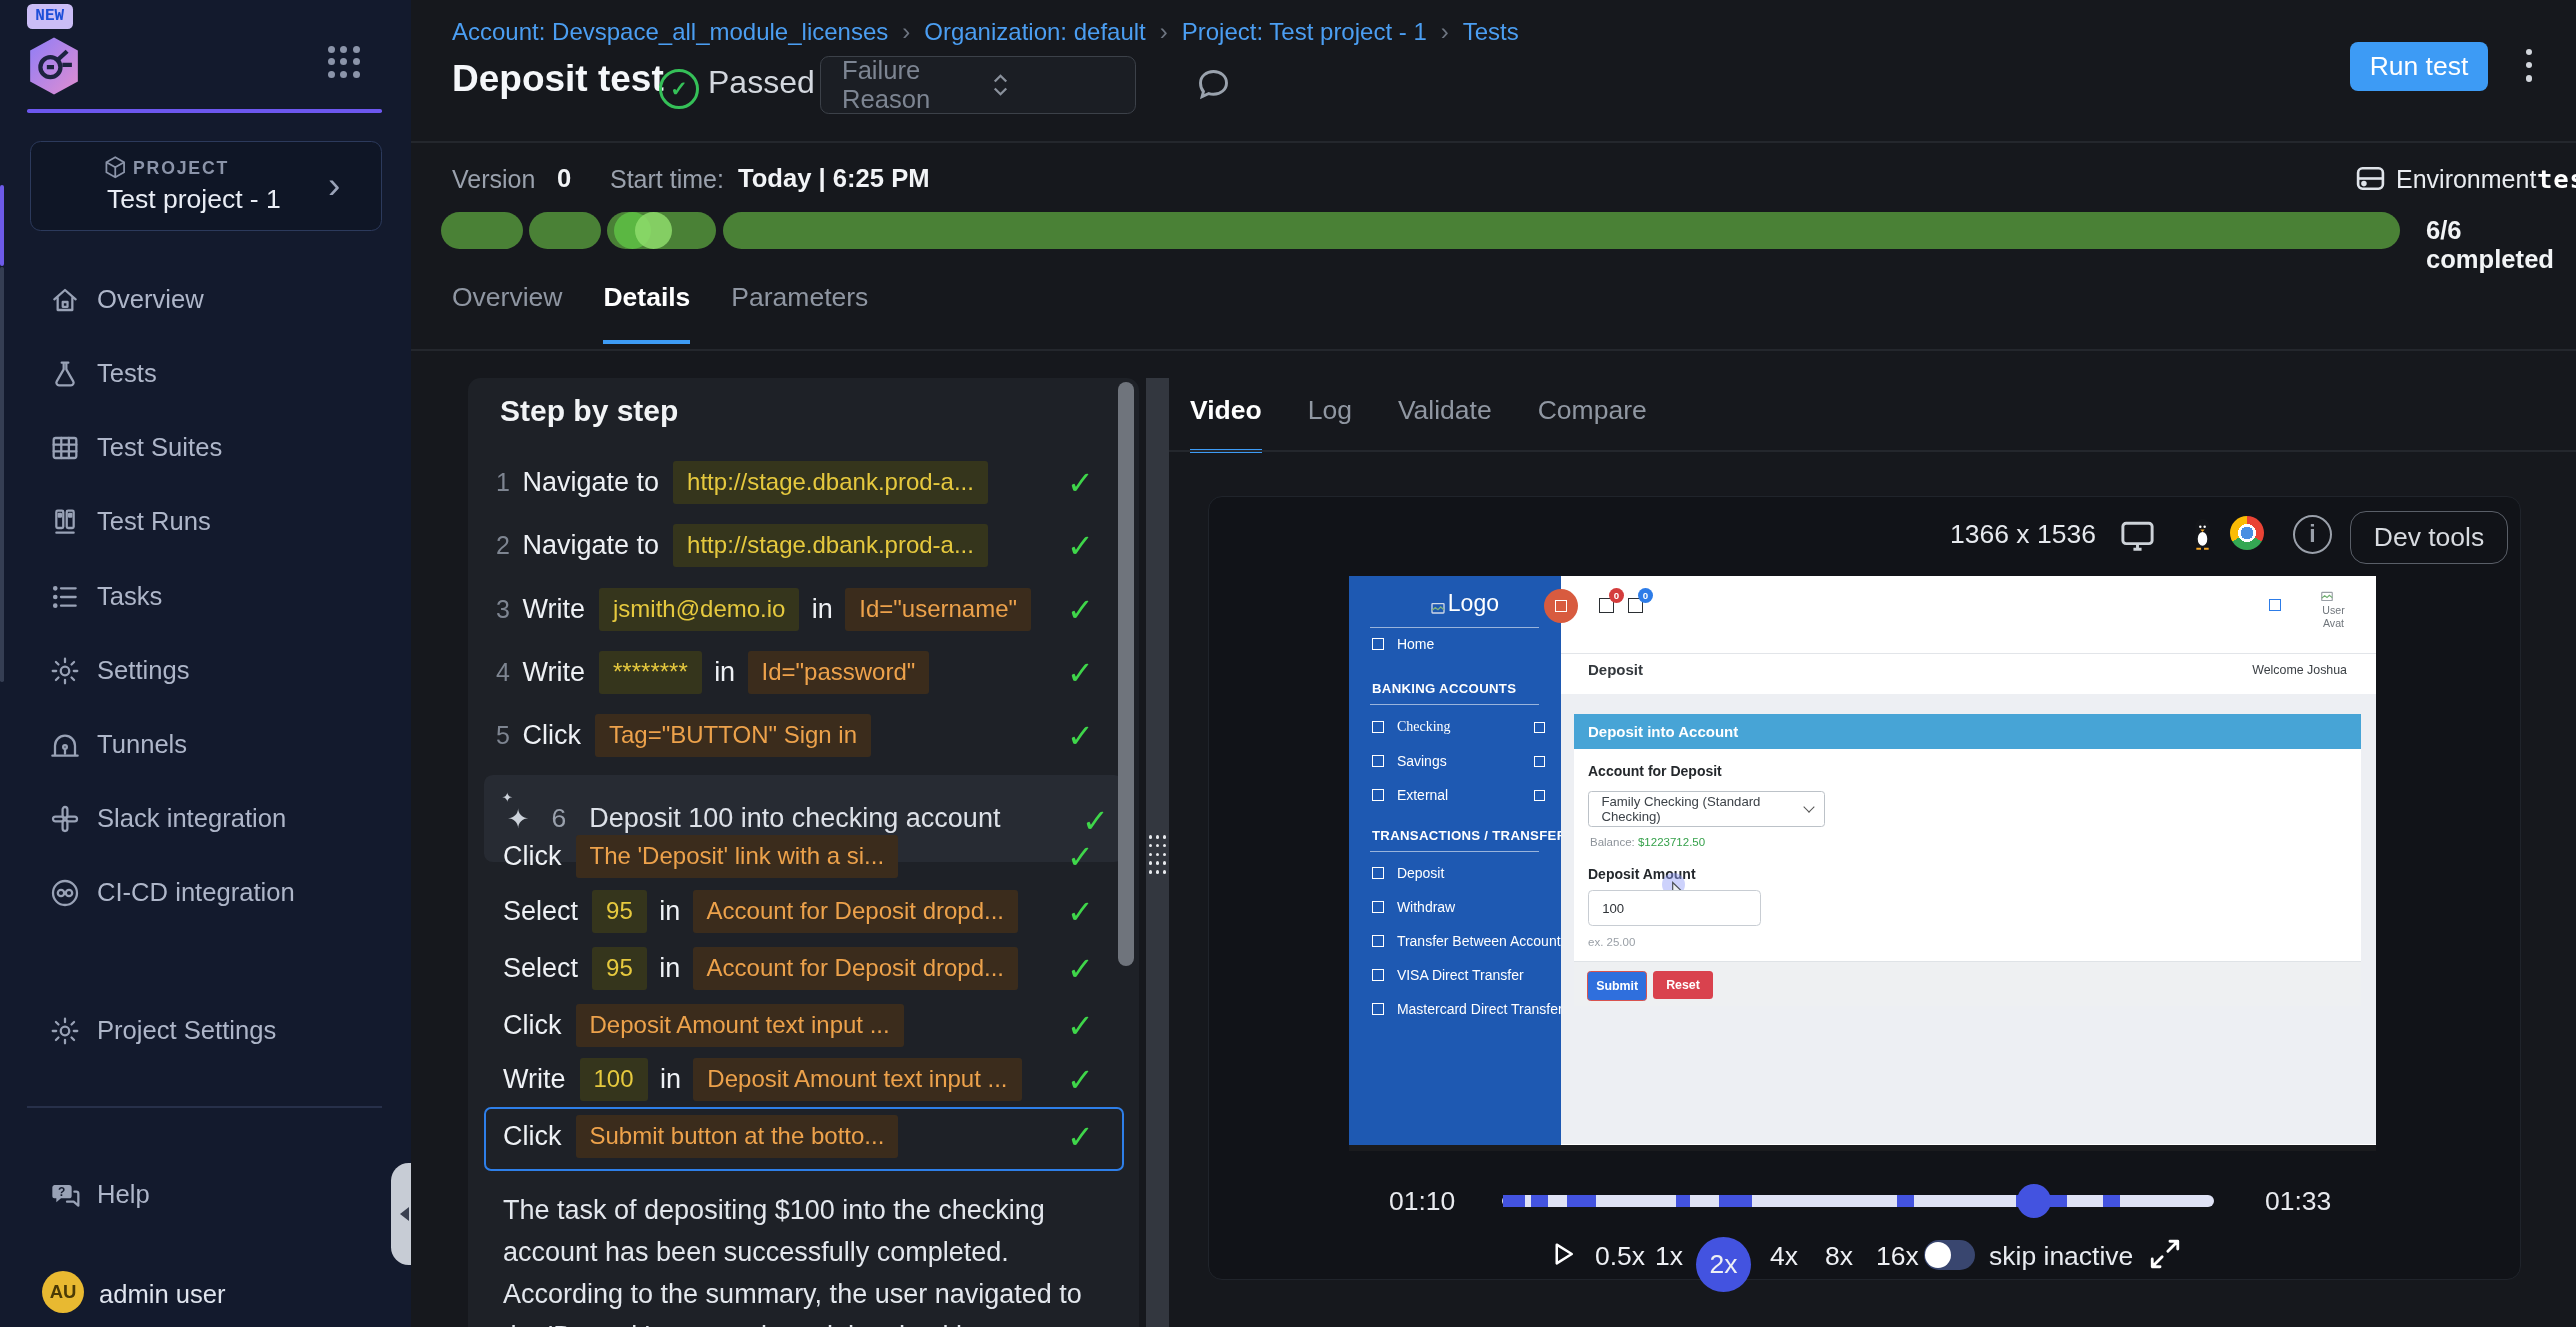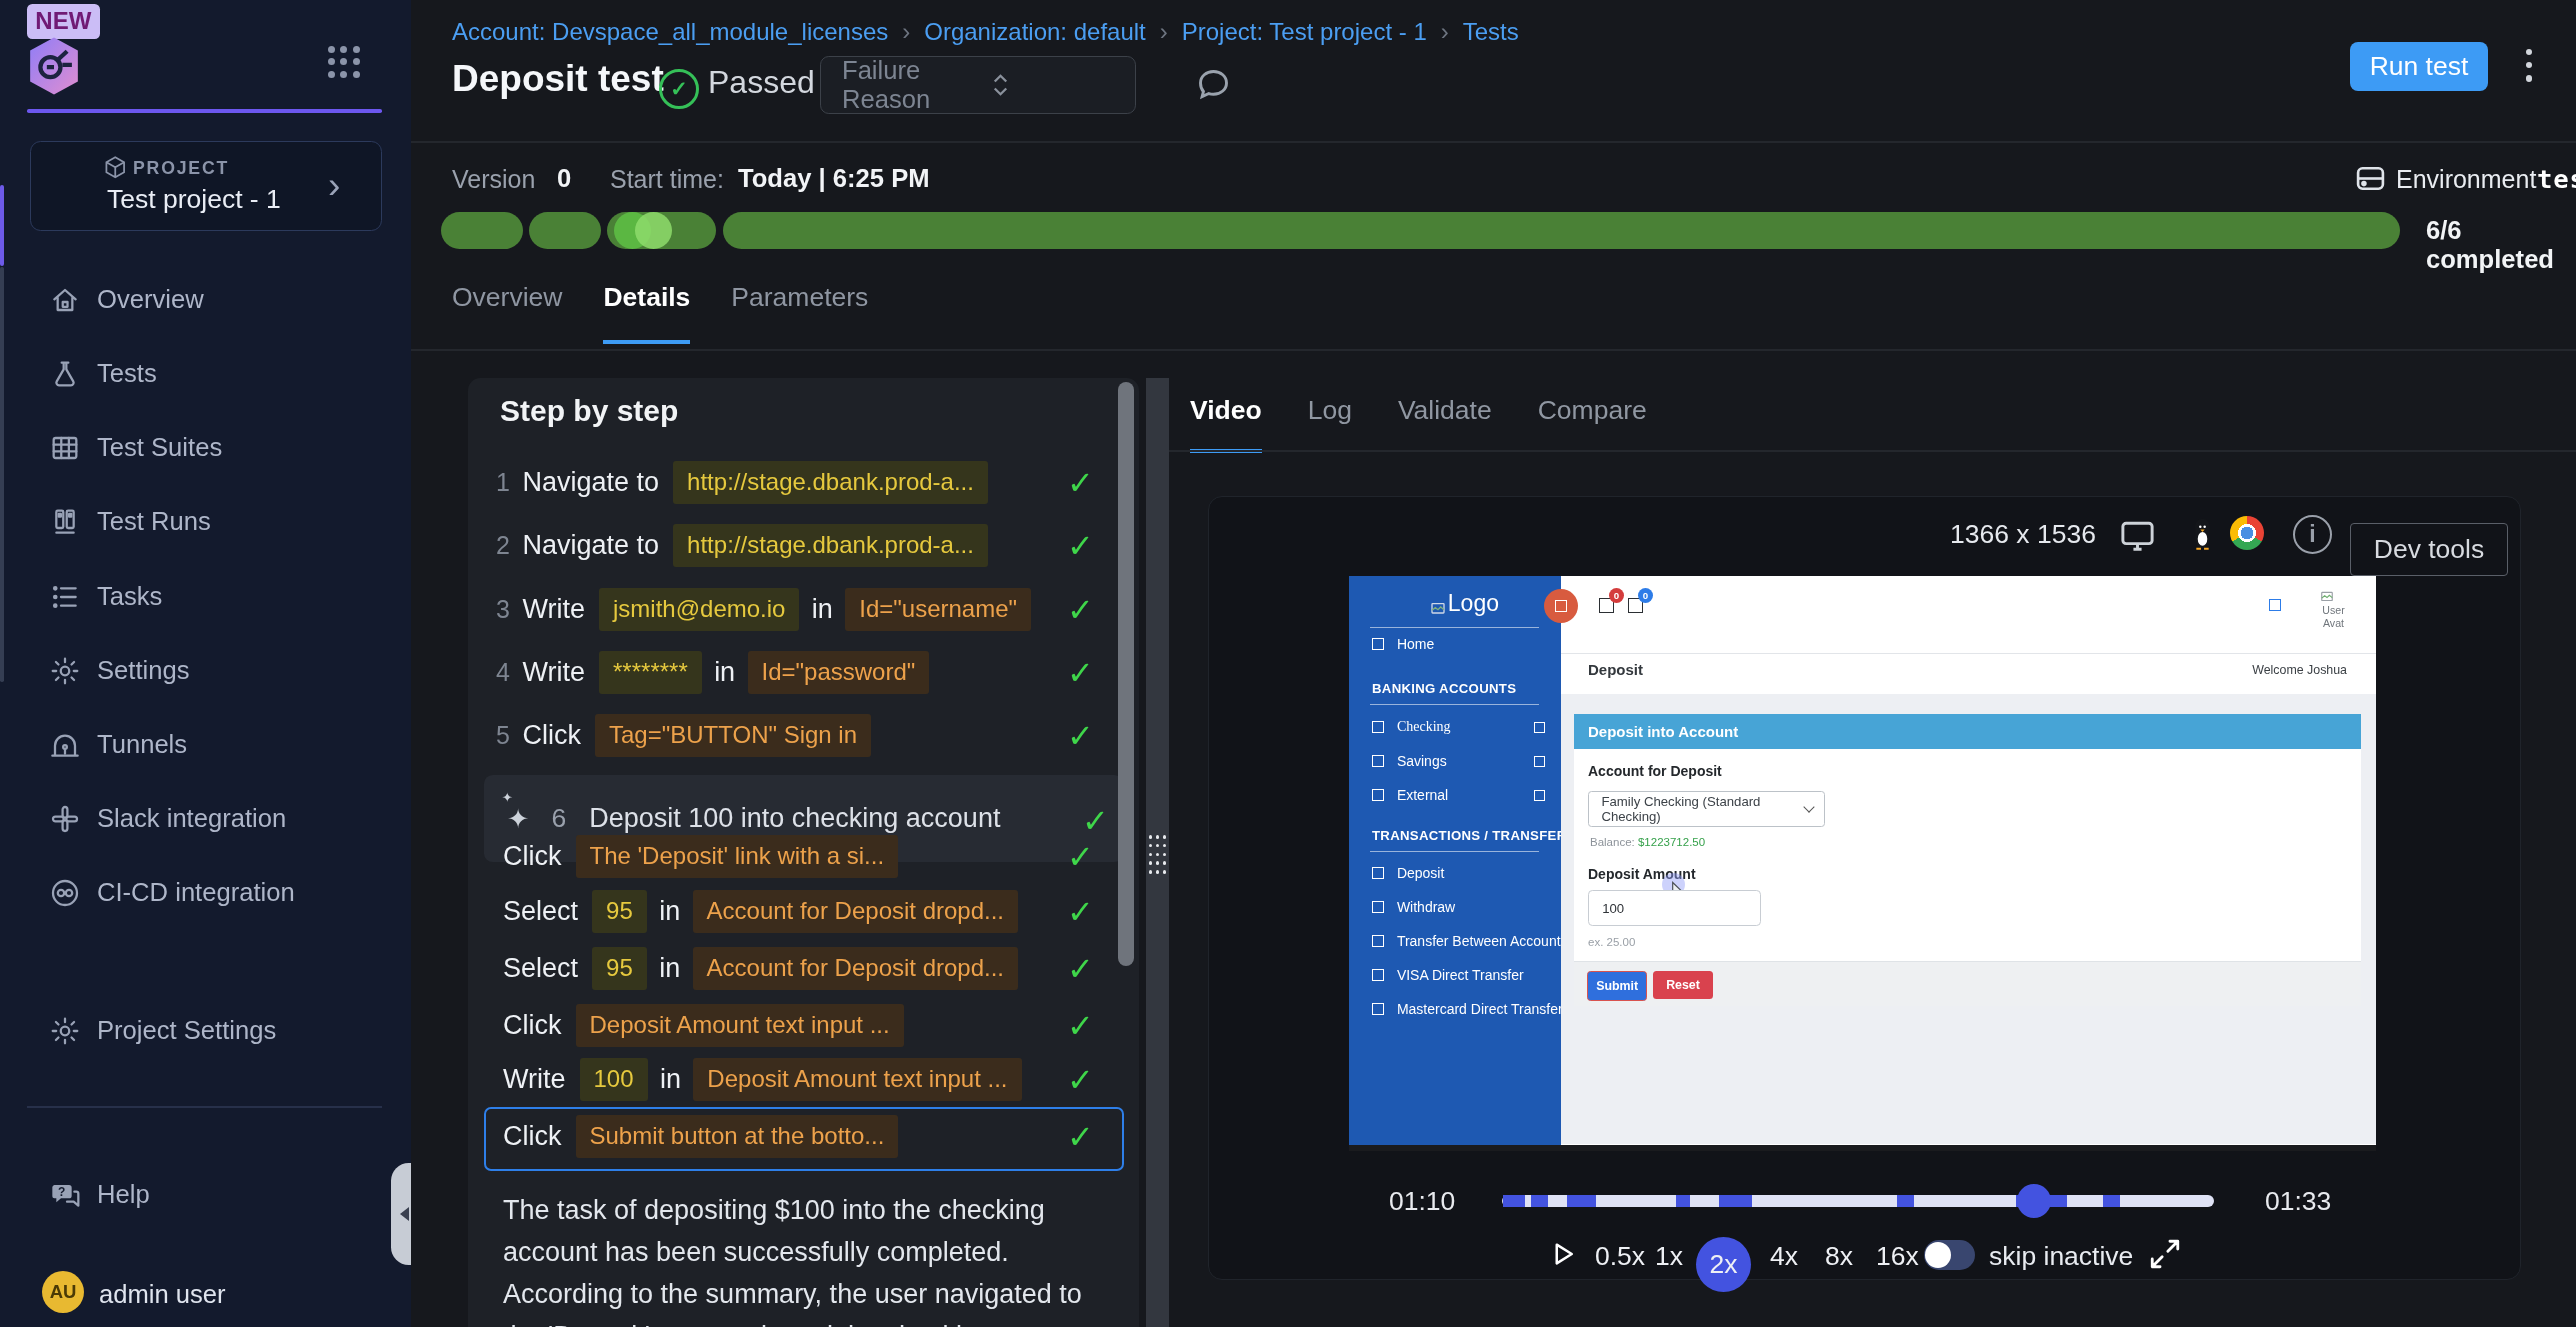--- a/index.html
+++ b/index.html
@@ -6,22 +6,22 @@
   body{width:2576px;height:1328px;position:relative;overflow:hidden;
        font-family:"Liberation Sans",sans-serif;-webkit-font-smoothing:antialiased;}
   .abs{position:absolute;}
   .flex{display:flex;align-items:center;}
   svg{display:block;}
 
   
   .sidebar{left:0;top:0;width:411px;height:1328px;background:#131a2d;}
   .rail-purple{left:0;top:185px;width:4.4px;height:81px;background:#6d5ae8;border-radius:2.6px;}
   .rail-grey{left:0;top:267px;width:3.5px;height:415px;background:#525c72;opacity:.55;border-radius:1.8px;}
-  .new-badge{left:26.5px;top:4.4px;background:#cbbdf6;color:#701a75;font-size:24px;font-weight:700;
-             padding:2.6px 8.8px 4.4px;border-radius:5.3px;}
+  .new-badge{left:26.5px;top:4.4px;background:#cbbdf6;color:#1d4ed8;font-size:16px;font-weight:700;
+             padding:2.6px 8.8px 4.4px;border-radius:5.3px;font-family:Liberation Mono, monospace;}
   .logo-hex{left:25px;top:35px;}
   .app-title{left:97px;top:39px;width:212px;font-size:26.5px;font-weight:700;color:#f2f4f8;line-height:1.3;}
   .dots9{left:328px;top:46px;display:grid;grid-template-columns:repeat(3,7px);grid-template-rows:repeat(3,7px);gap:5.3px;}
   .dots9 i{background:#8b94a9;border-radius:50%;}
   .purple-divider{left:26.5px;top:109px;width:355px;height:3.5px;background:#6c57ee;border-radius:1.8px;}
   .project-card{left:30px;top:141px;width:350px;height:88px;background:#0f1626;border:1.8px solid #2c3a5c;border-radius:10.6px;cursor:pointer;}
   .project-label{left:102px;top:16px;font-size:17.7px;font-weight:700;letter-spacing:1.8px;color:#8b94a9;}
   .project-cube{left:71px;top:12.4px;color:#8b94a9;}
   .project-name{left:76px;top:42px;font-size:26.5px;color:#e9edf5;}
   .project-chev{left:297px;top:25px;font-size:37px;color:#9aa3b8;line-height:1;}
@@ -102,21 +102,21 @@
   .video-box{left:797px;top:496px;width:1311px;height:782px;background:#111318;border:0.9px solid #20242b;border-radius:14px;}
   .vurl{left:34px;top:19.4px;font-size:27px;font-weight:700;color:#f0f2f5;}
   .vres{left:741px;top:22px;font-size:26.5px;color:#e6e9ee;}
   .vmon{left:909px;top:19.4px;color:#cdd2d8;cursor:pointer;}
   .vpeng{left:975px;top:17.7px;cursor:pointer;}
   .chrome-ic{left:1021px;top:19.4px;width:34px;height:34px;border-radius:50%;cursor:pointer;
     background:radial-gradient(circle at 50% 50%, #4a90e2 0 27%, #ffffff 27% 38%, rgba(0,0,0,0) 38%),
                conic-gradient(#ea4335 0 120deg,#34a853 120deg 240deg,#fbbc05 240deg 360deg);}
   .vinfo{left:1084px;top:17.7px;width:35px;height:35px;border:2.6px solid #9aa0aa;border-radius:50%;color:#9aa0aa;
          font-size:23px;font-weight:700;display:flex;align-items:center;justify-content:center;cursor:pointer;}
-  .devtools{left:1141px;top:26px;width:156px;height:51px;border:1.8px solid #5a5f68;border-radius:4px;color:#d8dbe0;
+  .devtools{left:1141px;top:14px;width:156px;height:51px;border:1.8px solid #5a5f68;border-radius:16px;color:#d8dbe0;
             font-size:26.5px;display:flex;align-items:center;justify-content:center;cursor:pointer;}
   .vtime{font-size:26.5px;color:#e8eaee;}
   .vtrack{left:293px;top:698px;width:712px;height:12.4px;background:#dfe2f5;border-radius:6.2px;cursor:pointer;}
   .vseg{position:absolute;top:0;height:12.4px;background:#4353e0;}
   .playhead{left:0;top:-10.6px;width:34px;height:34px;background:#4353e0;border-radius:50%;position:absolute;cursor:grab;}
   .vplay{left:339px;top:742px;color:#fff;cursor:pointer;}
   .speed{font-size:26.5px;color:#eef0f4;cursor:pointer;}
   .speed.active{background:#4353e0;border-radius:50%;width:55px;height:55px;display:flex;align-items:center;justify-content:center;}
   .toggle{left:715px;top:743px;width:51px;height:30px;background:#39466f;border-radius:15px;cursor:pointer;}
   .toggle i{position:absolute;left:0.9px;top:1.8px;width:26.5px;height:26.5px;background:#fff;border-radius:50%;}

